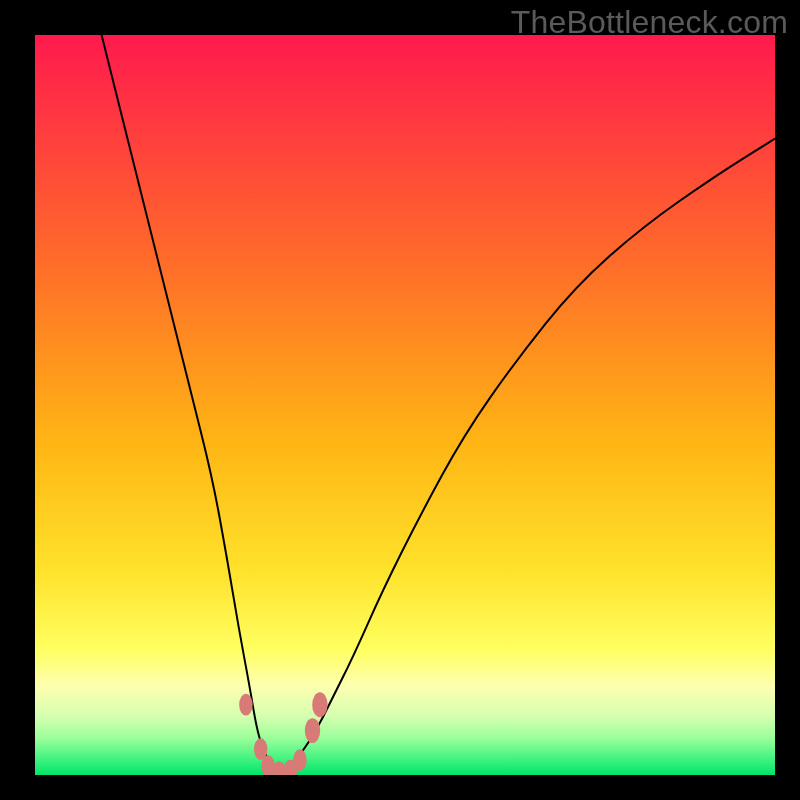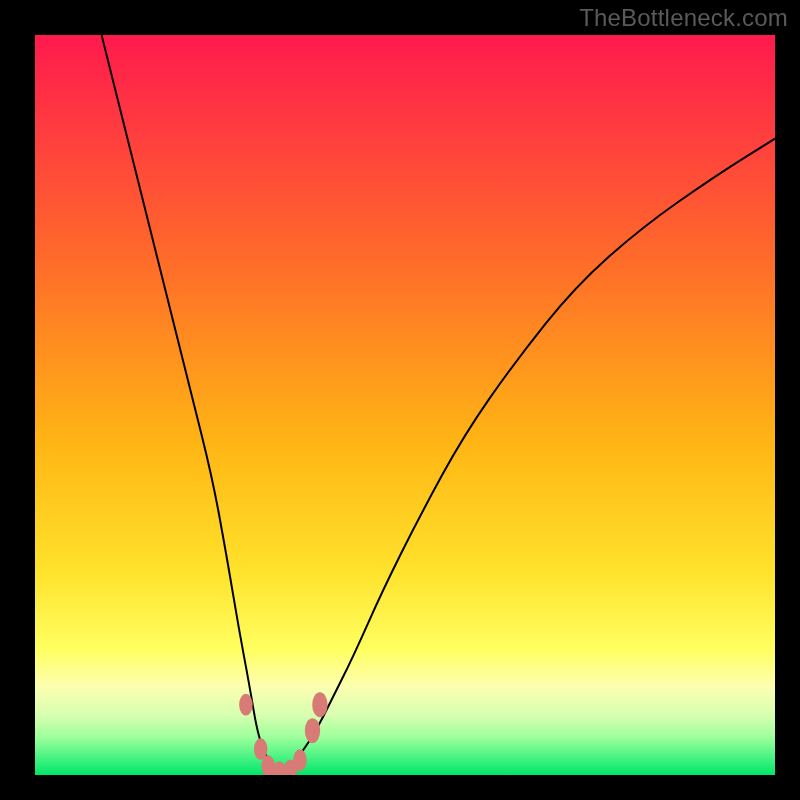--- a/index.html
+++ b/index.html
@@ -17,21 +17,21 @@
     top: 35px;
     width: 740px;
     height: 740px;
     background: #000;
   }
   .watermark {
     position: absolute;
     top: 4px;
     right: 12px;
     color: #5a5a5a;
-    font-size: 24px;
+    font-size: 32px;
     font-weight: 500;
     letter-spacing: 0.2px;
     user-select: none;
   }
   svg {
     position: absolute;
     left: 0;
     top: 0;
   }
   .marker {

